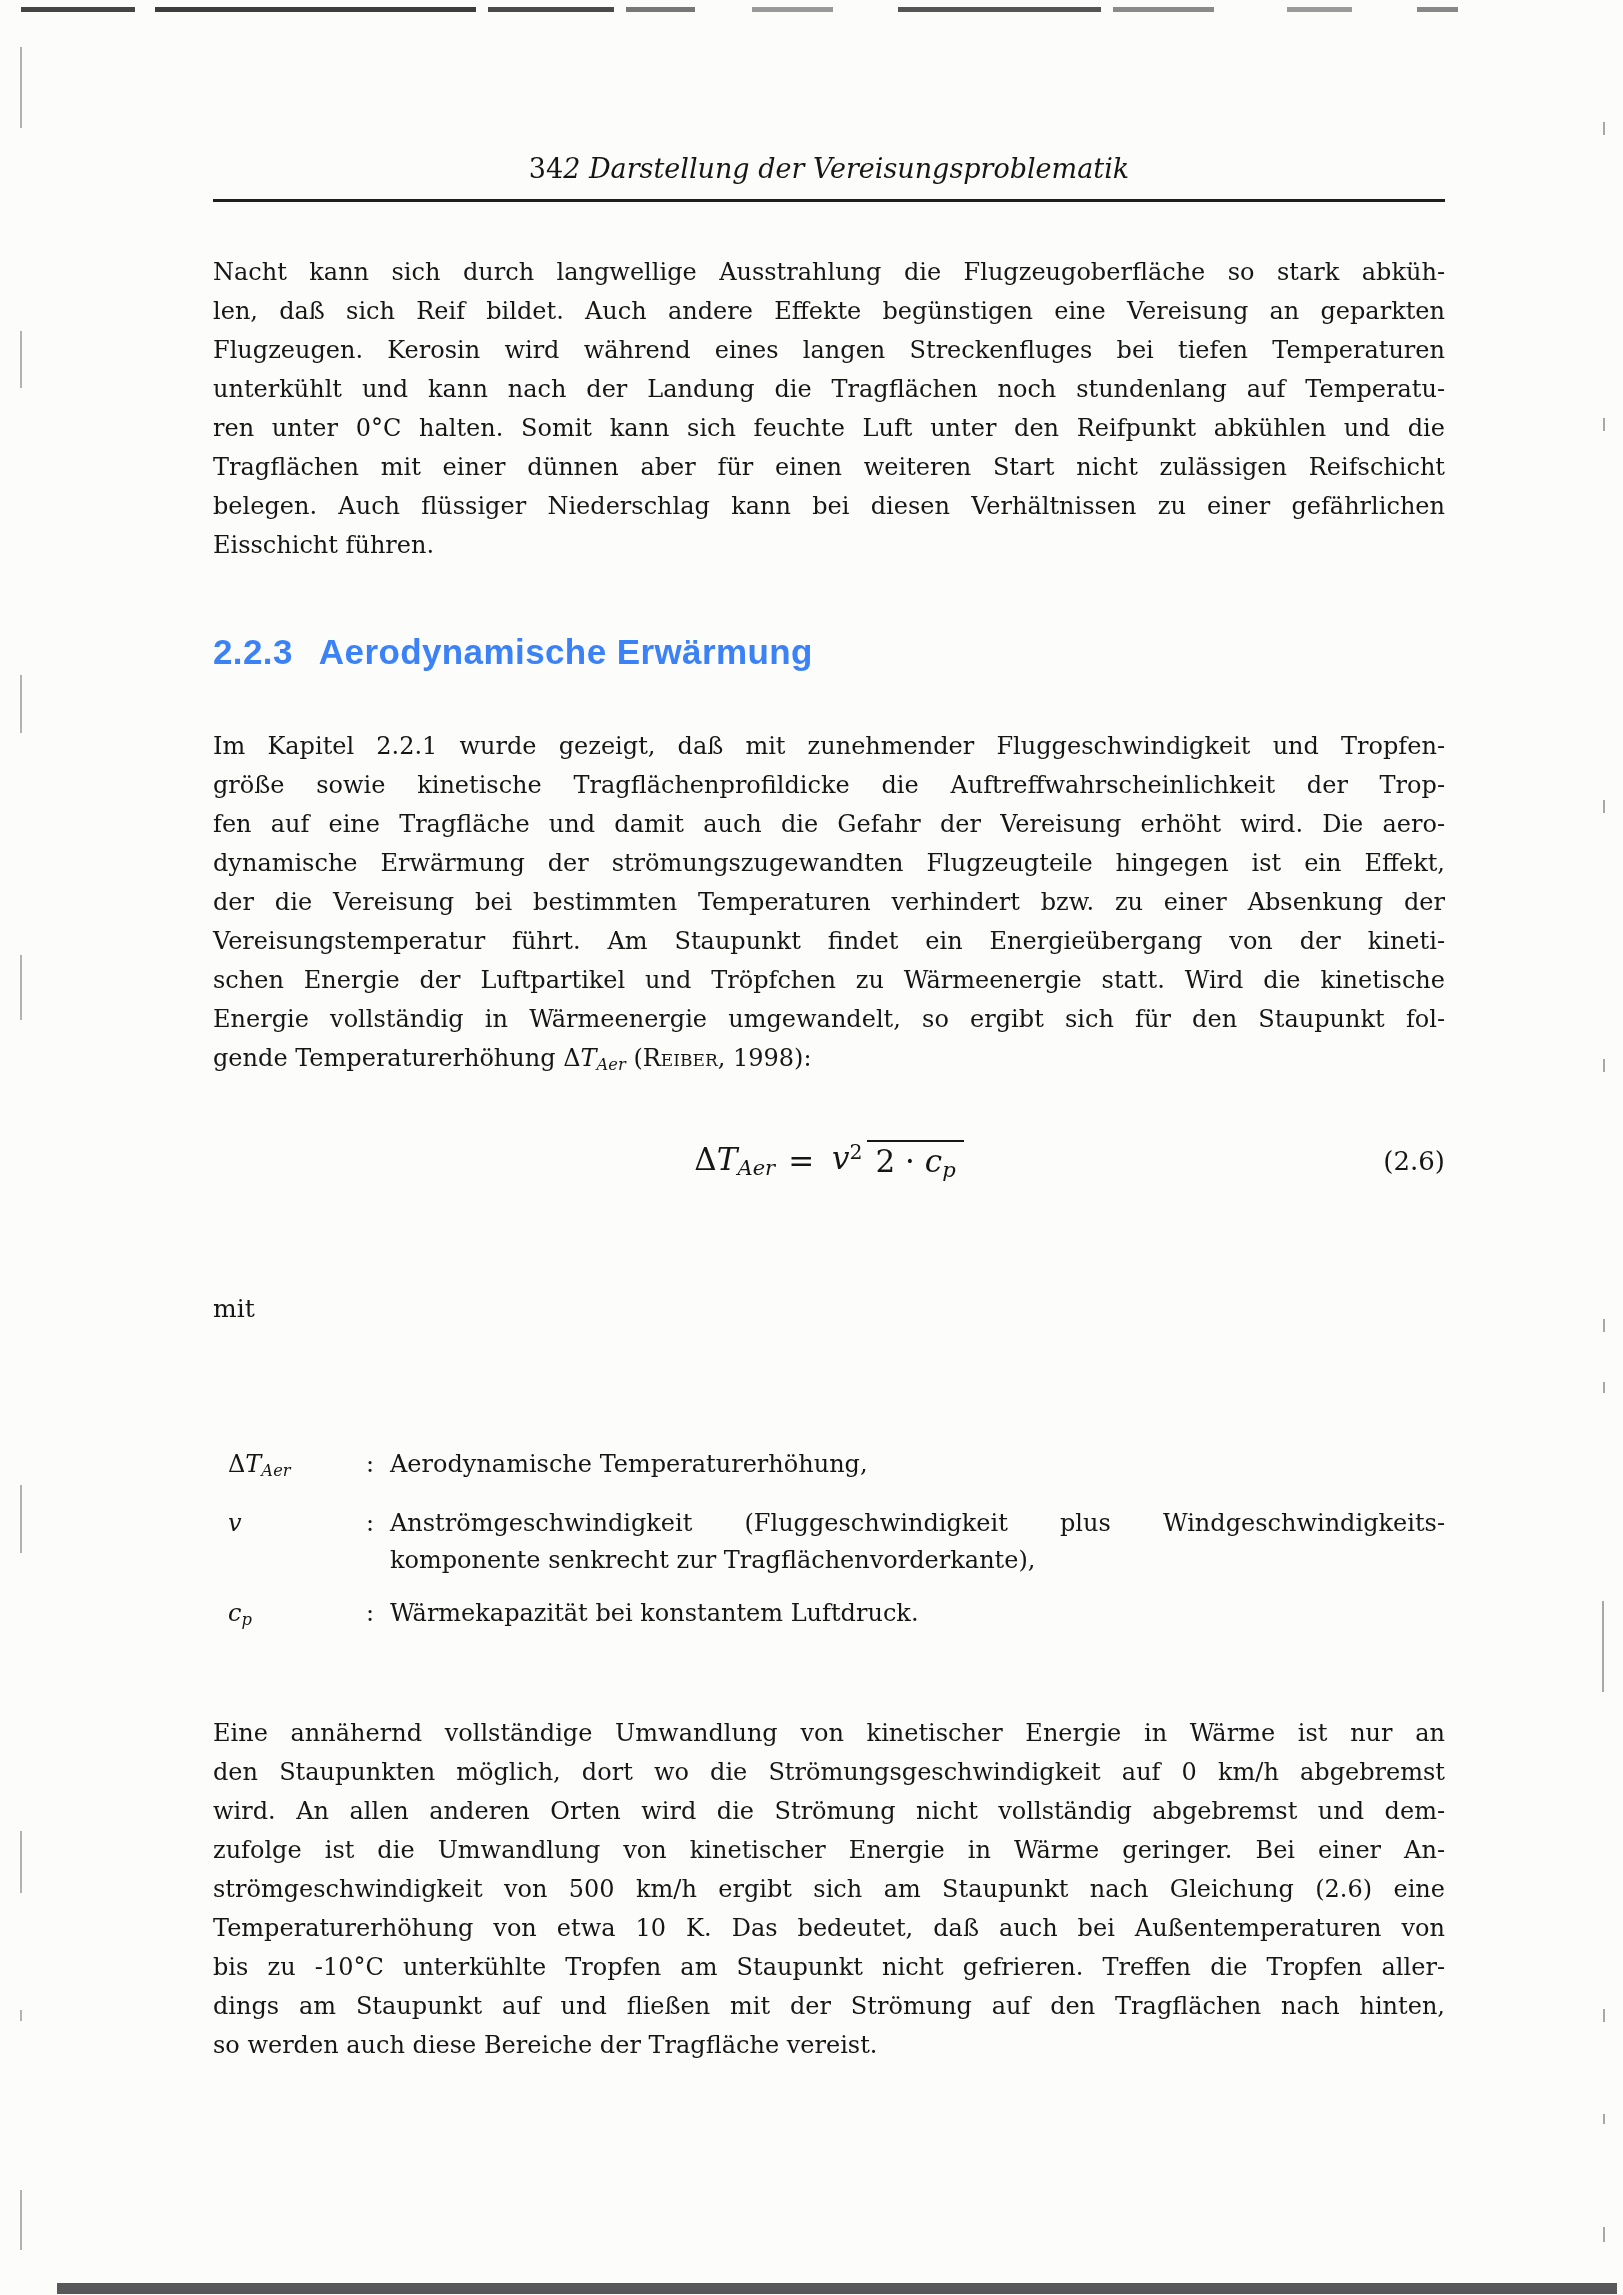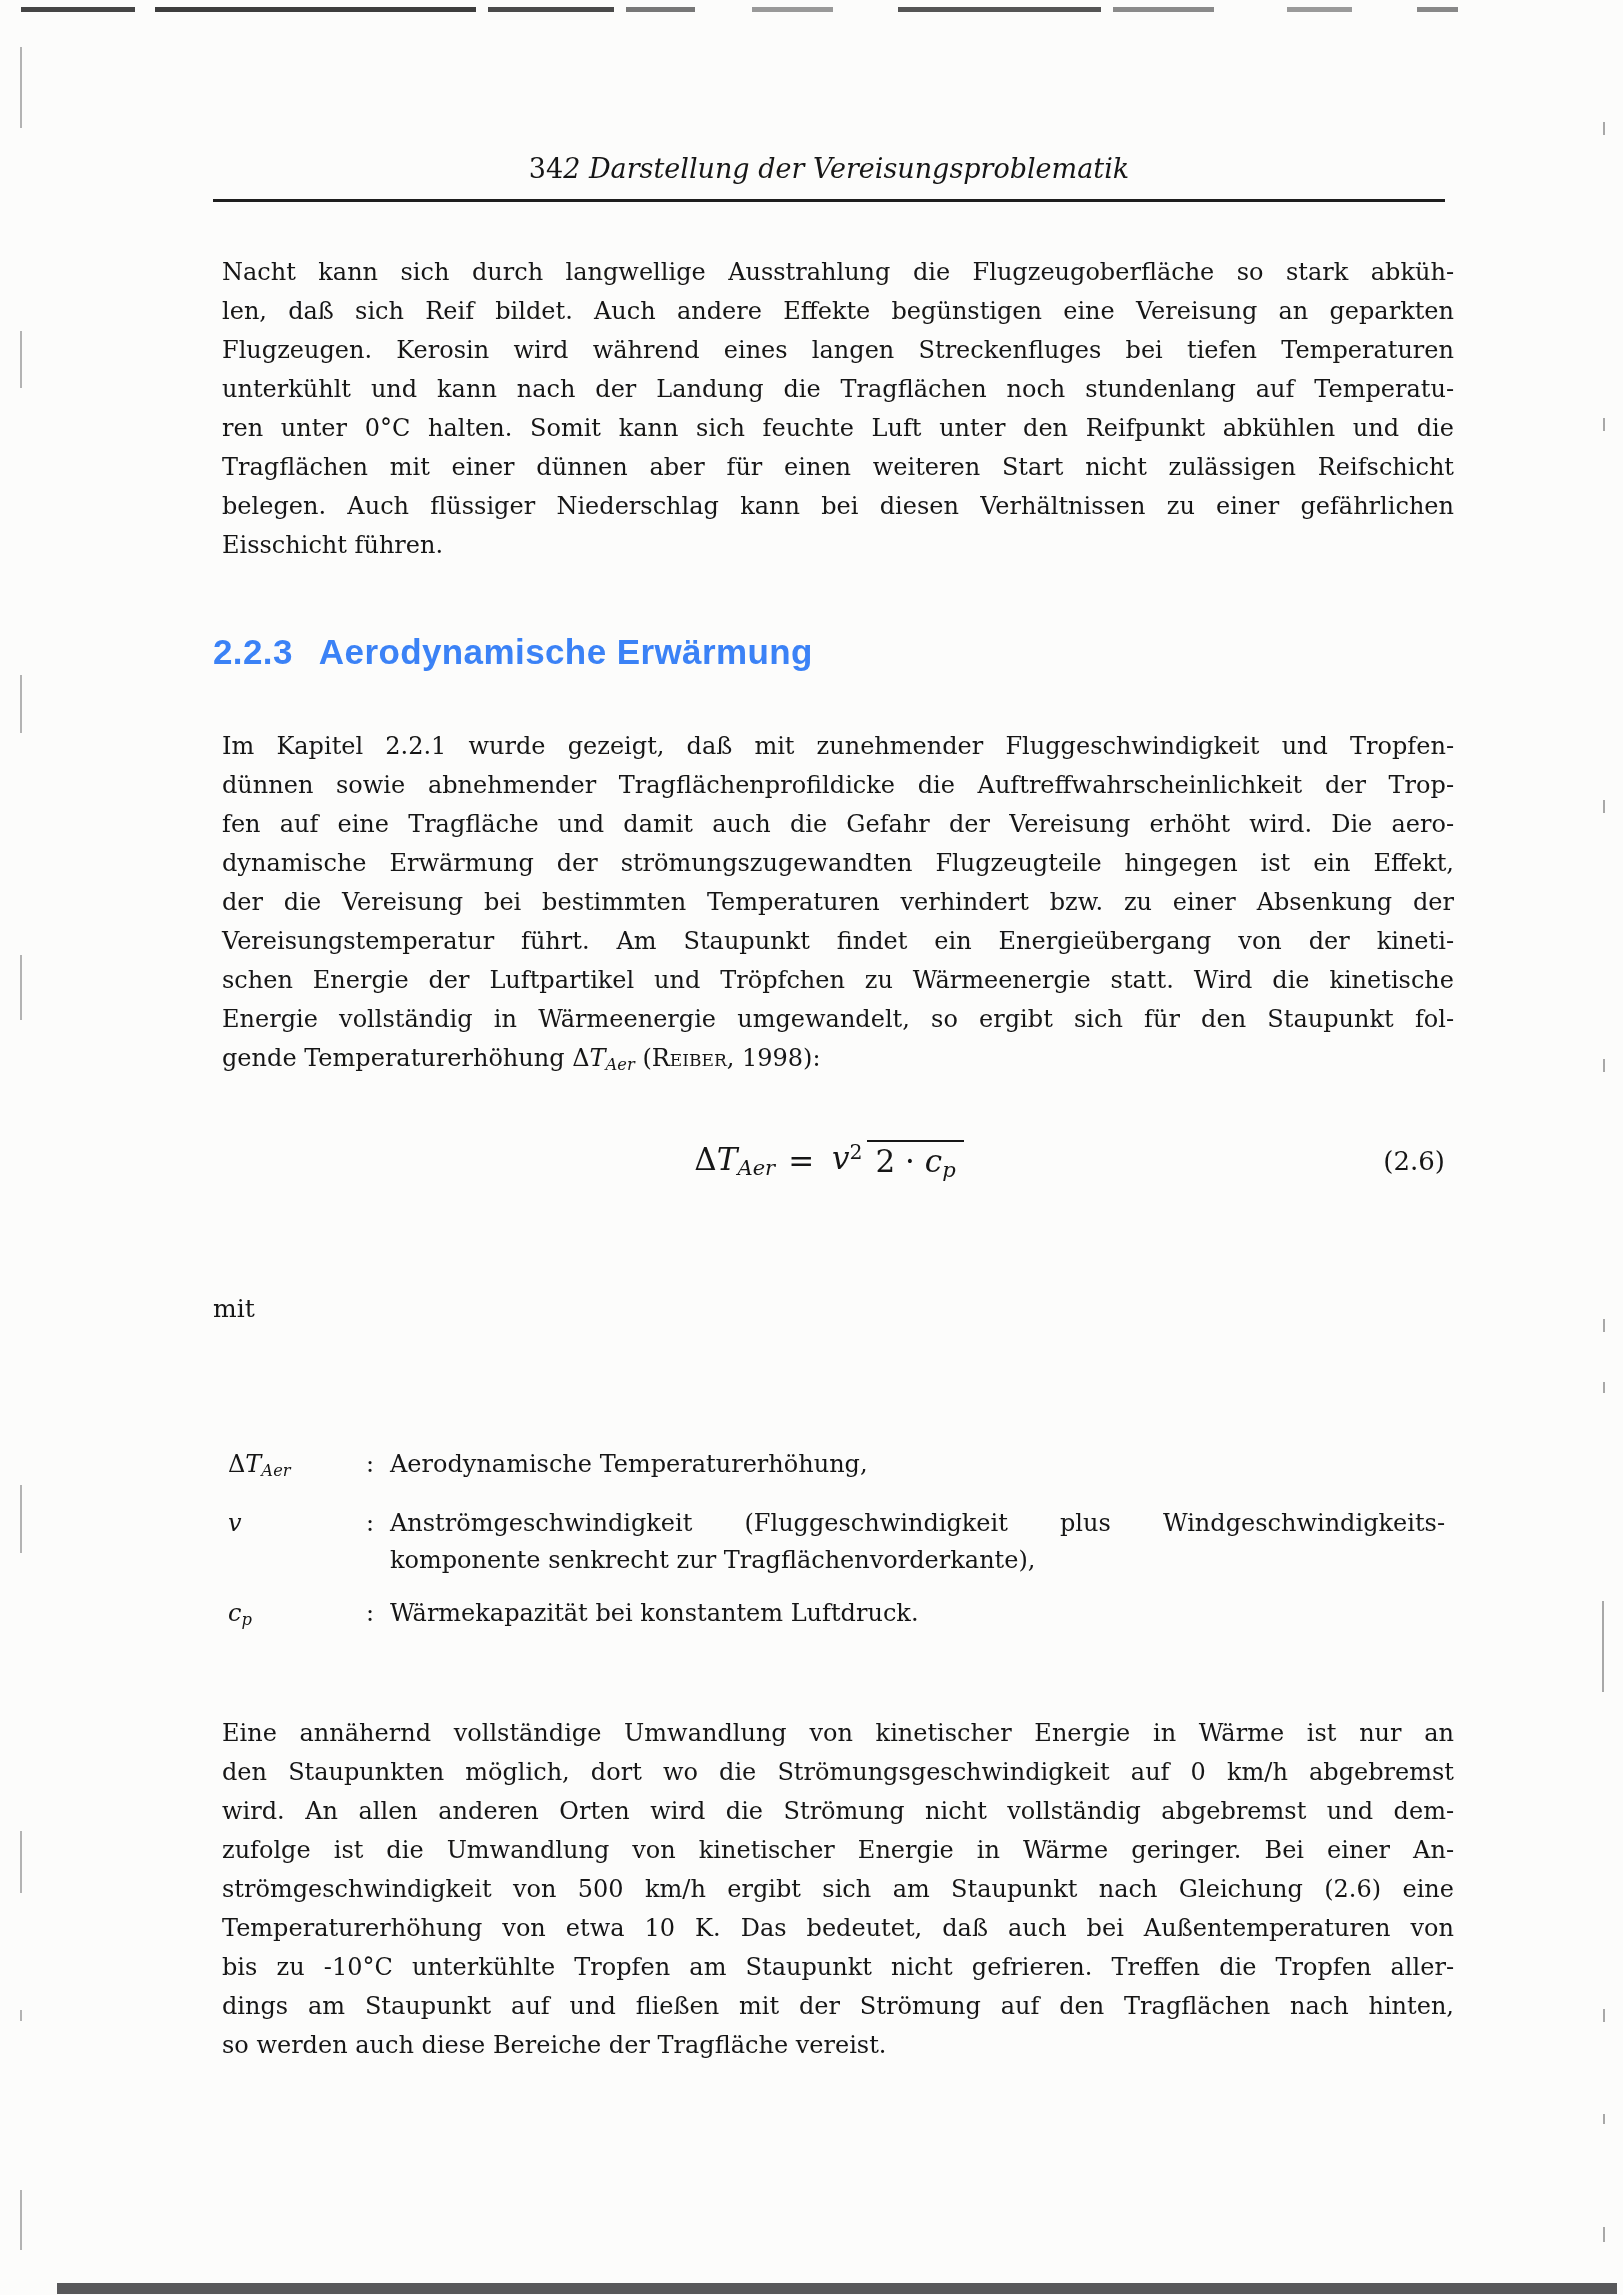--- a/index.html
+++ b/index.html
@@ -15,21 +15,21 @@
   
   .page-header {
     position:absolute; left:213px; top:149px; width:1232px;
     display:flex; justify-content:center; align-items:baseline;
     font-size:27px; line-height:39px;
     padding-bottom:11.4px; border-bottom:3.2px solid #1e1e1e;
   }
   .running-title { font-style:italic; }
 
   
-  .para { position:absolute; left:213px; width:1232px; font-size:24px; line-height:39px;margin-left:9px; }
+  .para { position:absolute; left:213px; width:1232px; font-size:24px; line-height:39px; }
   .tline { text-align:justify; text-align-last:justify; }
   .tline:last-child { text-align-last:left; }
 
   
   .section-heading {
     position:absolute; left:213px; top:632px;
     font-family:"Liberation Sans", sans-serif; font-weight:bold;
     font-size:35px; color:#3b82f6; letter-spacing:0.4px;
   }
   .section-number { margin-right:26px; }
@@ -114,21 +114,21 @@
     <div class="tline">belegen. Auch flüssiger Niederschlag kann bei diesen Verhältnissen zu einer gefährlichen</div>
     <div class="tline">Eisschicht führen.</div>
   </div>
 
 <div class="section-heading">
   <span class="section-number">2.2.3</span><span>Aerodynamische Erwärmung</span>
 </div>
 
 <div class="para" style="top:727px;">
     <div class="tline">Im Kapitel 2.2.1 wurde gezeigt, daß mit zunehmender Fluggeschwindigkeit und Tropfen-</div>
-    <div class="tline">dünnen sowie abnehmender Tragflächenprofildicke die Auftreffwahrscheinlichkeit der Trop-</div>
+    <div class="tline">größe sowie kinetische Tragflächenprofildicke die Auftreffwahrscheinlichkeit der Trop-</div>
     <div class="tline">fen auf eine Tragfläche und damit auch die Gefahr der Vereisung erhöht wird. Die aero-</div>
     <div class="tline">dynamische Erwärmung der strömungszugewandten Flugzeugteile hingegen ist ein Effekt,</div>
     <div class="tline">der die Vereisung bei bestimmten Temperaturen verhindert bzw. zu einer Absenkung der</div>
     <div class="tline">Vereisungstemperatur führt. Am Staupunkt findet ein Energieübergang von der kineti-</div>
     <div class="tline">schen Energie der Luftpartikel und Tröpfchen zu Wärmeenergie statt. Wird die kinetische</div>
     <div class="tline">Energie vollständig in Wärmeenergie umgewandelt, so ergibt sich für den Staupunkt fol-</div>
     <div class="tline"><span>gende Temperaturerhöhung Δ</span><span class="seg-it">T</span><span class="seg-sub">Aer</span><span> (</span><span class="seg-sc">Reiber</span><span>, 1998):</span></div>
   </div>
 
 <div class="equation">

